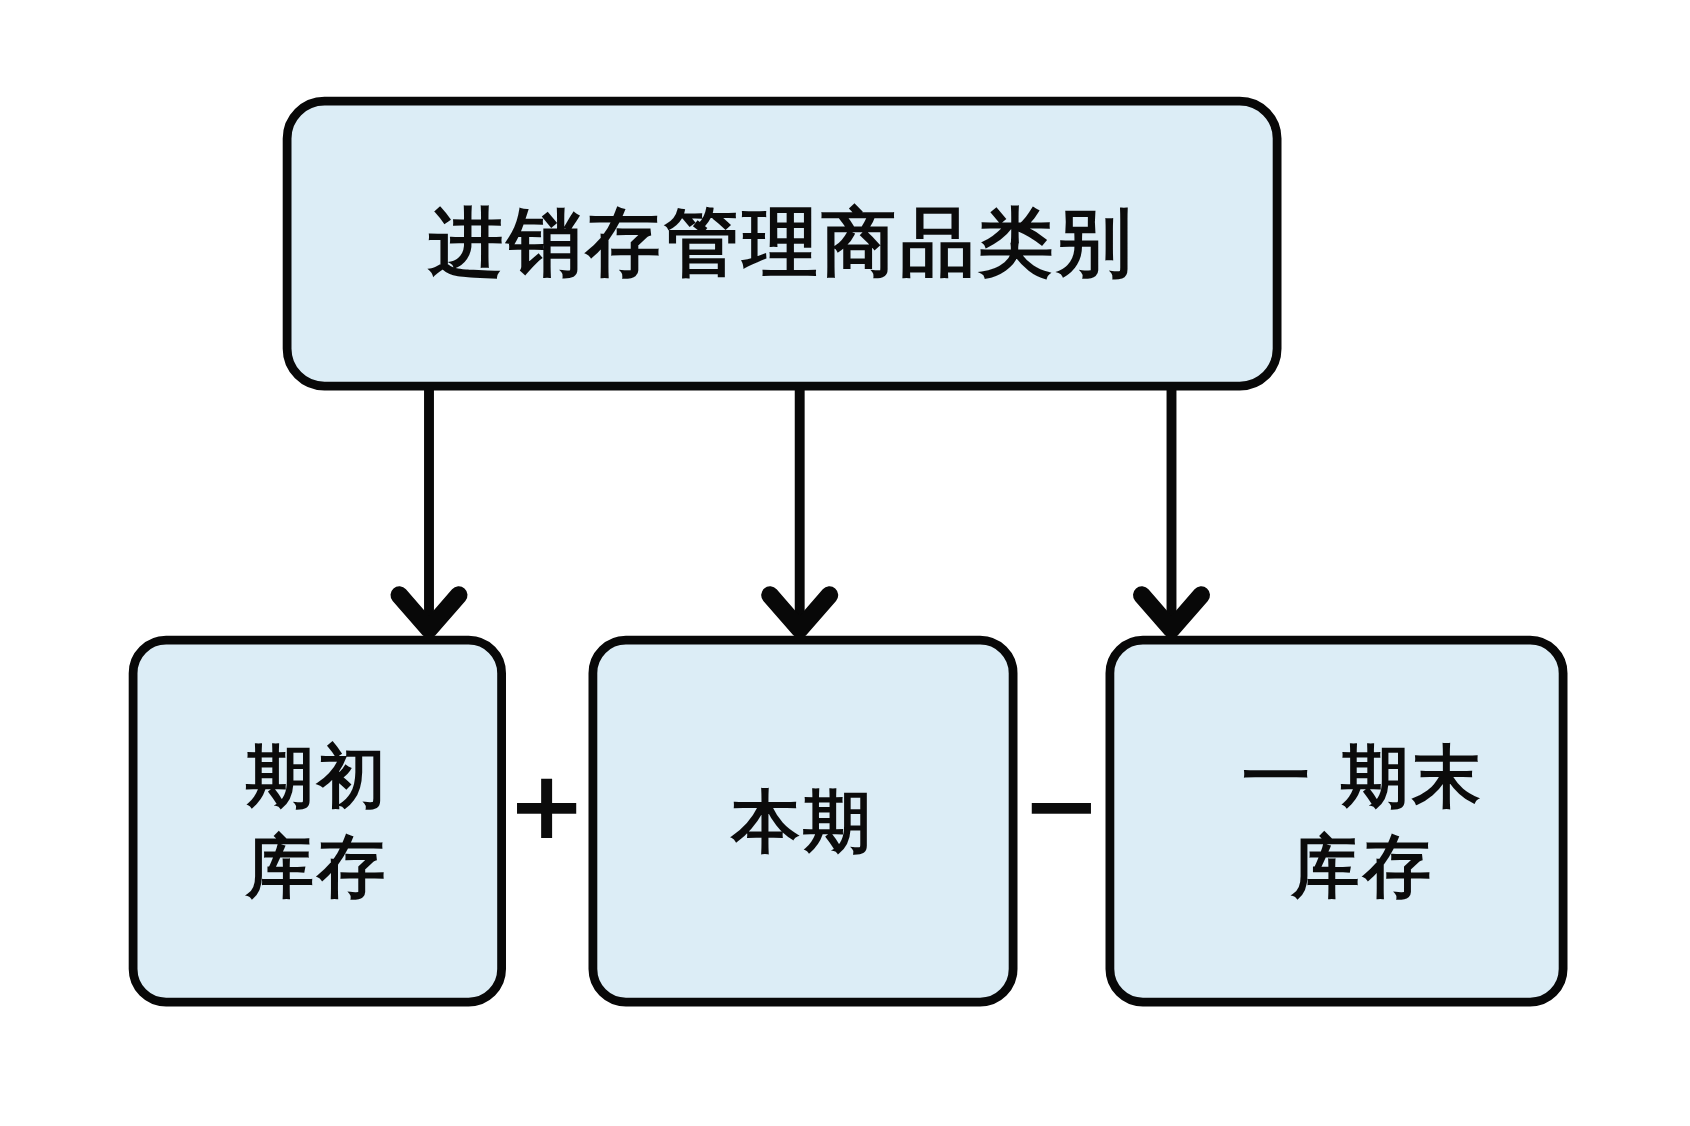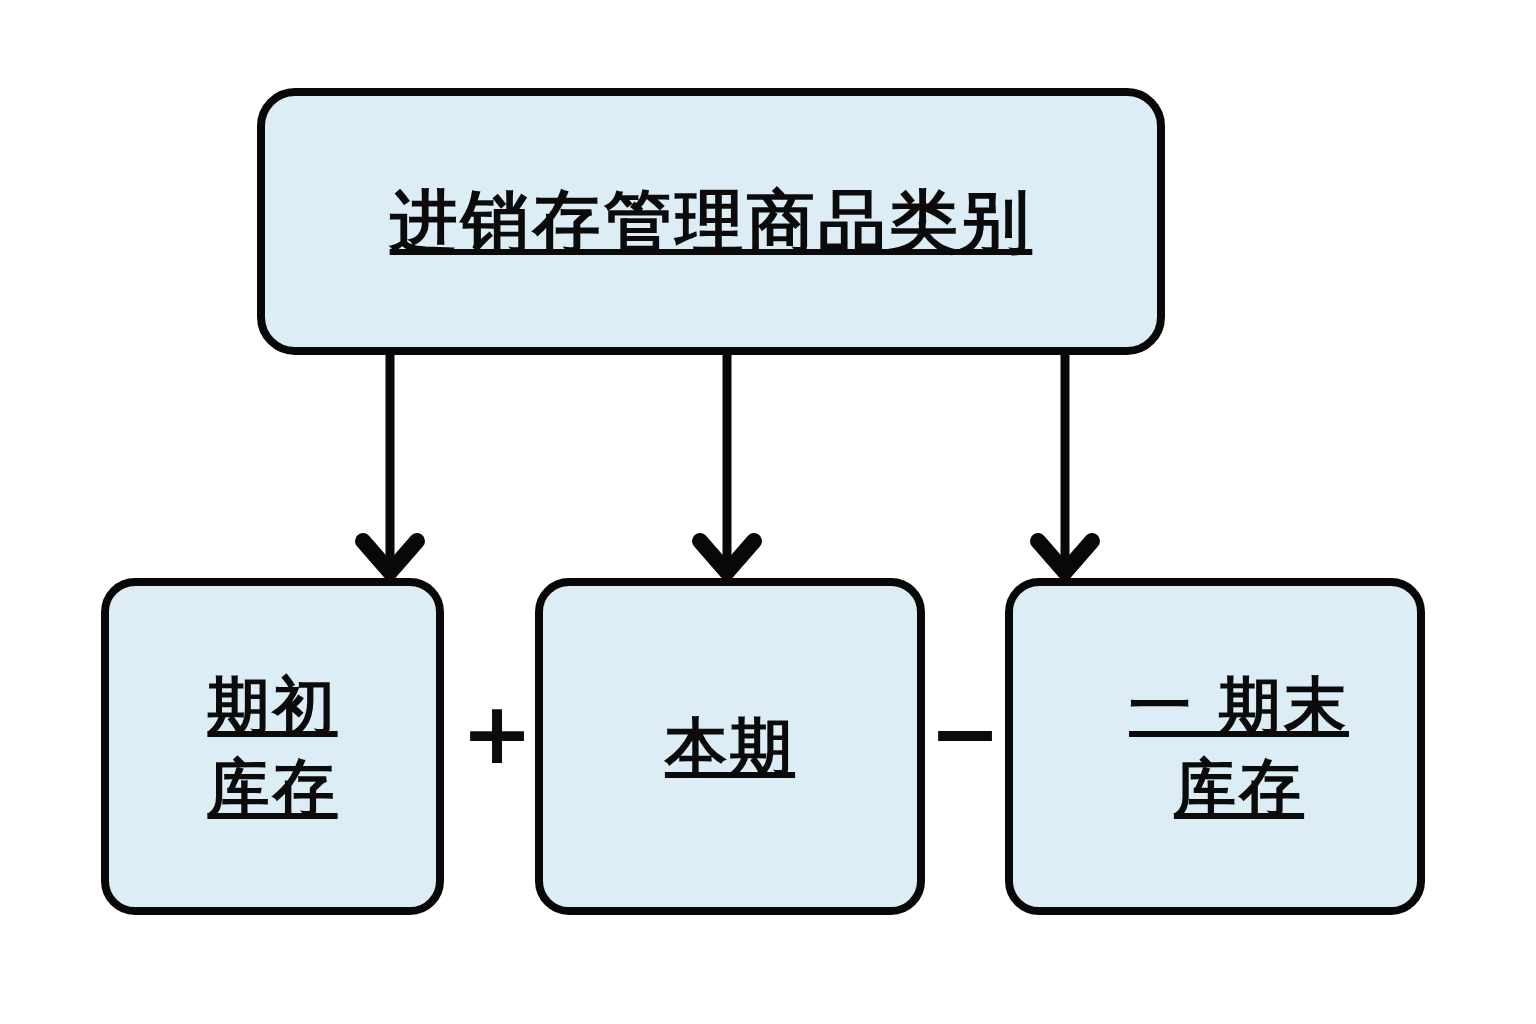--- a/index.html
+++ b/index.html
@@ -37,38 +37,37 @@
     border: 8px solid #080808;
     border-radius: 34px;
     display: flex;
     flex-direction: column;
     align-items: center;
     justify-content: center;
     text-align: center;
     color: #0b0b0b;
     font-weight: 700;
     letter-spacing: 0.04em;
-    text-decoration: underline;
   }
 
   #node-root {
     left: 257px;
     top: 88px;
     width: 908px;
     height: 267px;
     border-radius: 38px;
   }
   #node-root .node-line {
     font-size: 68px;
     line-height: 1.05;
     letter-spacing: 0.05em;
   }
 
   #node-begin-stock {
-    left: 101px;
+    left: 117px;
     top: 578px;
     width: 343px;
     height: 337px;
   }
   #node-period-sales {
     left: 535px;
     top: 578px;
     width: 390px;
     height: 337px;
   }

